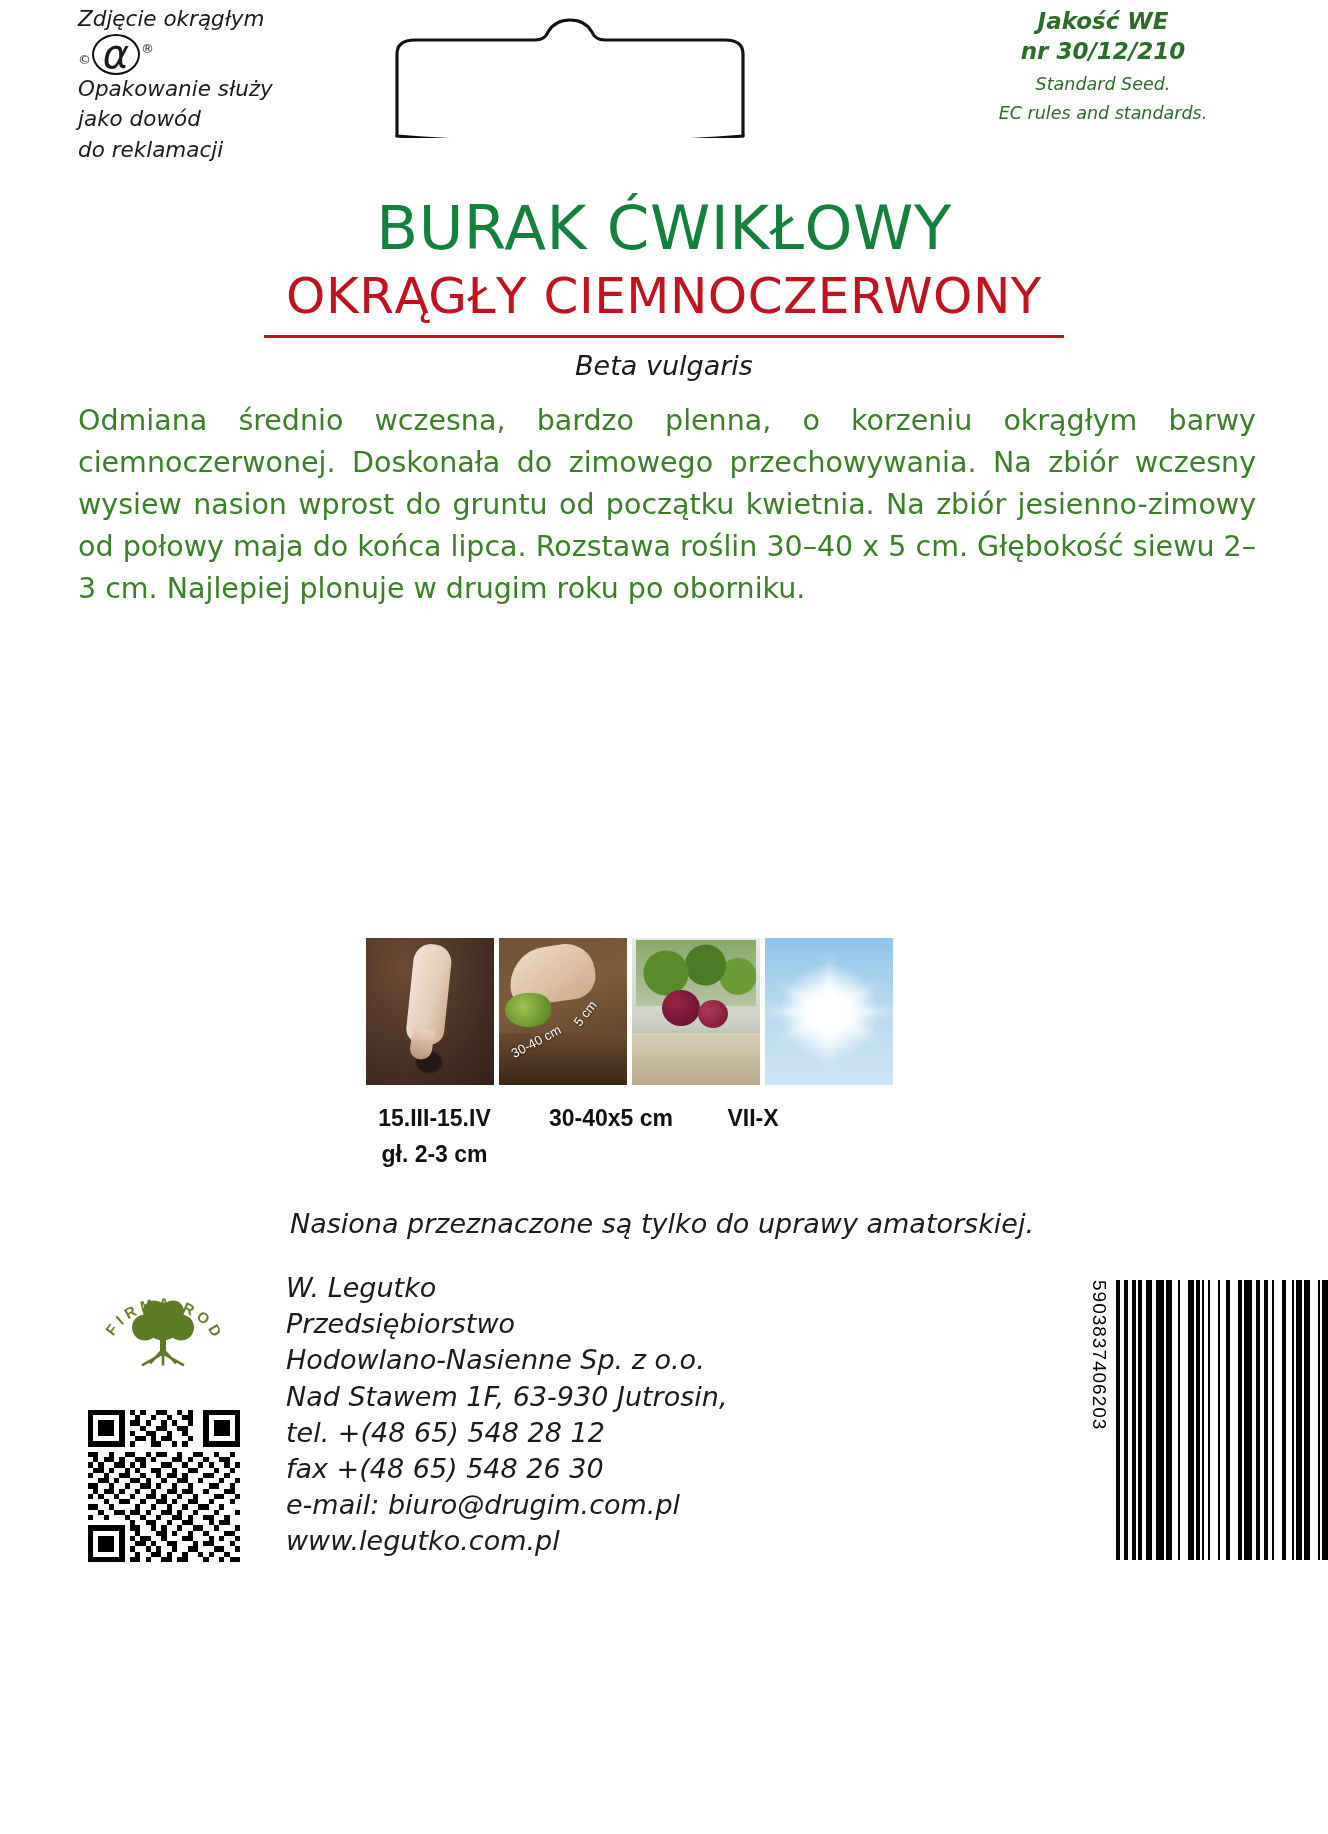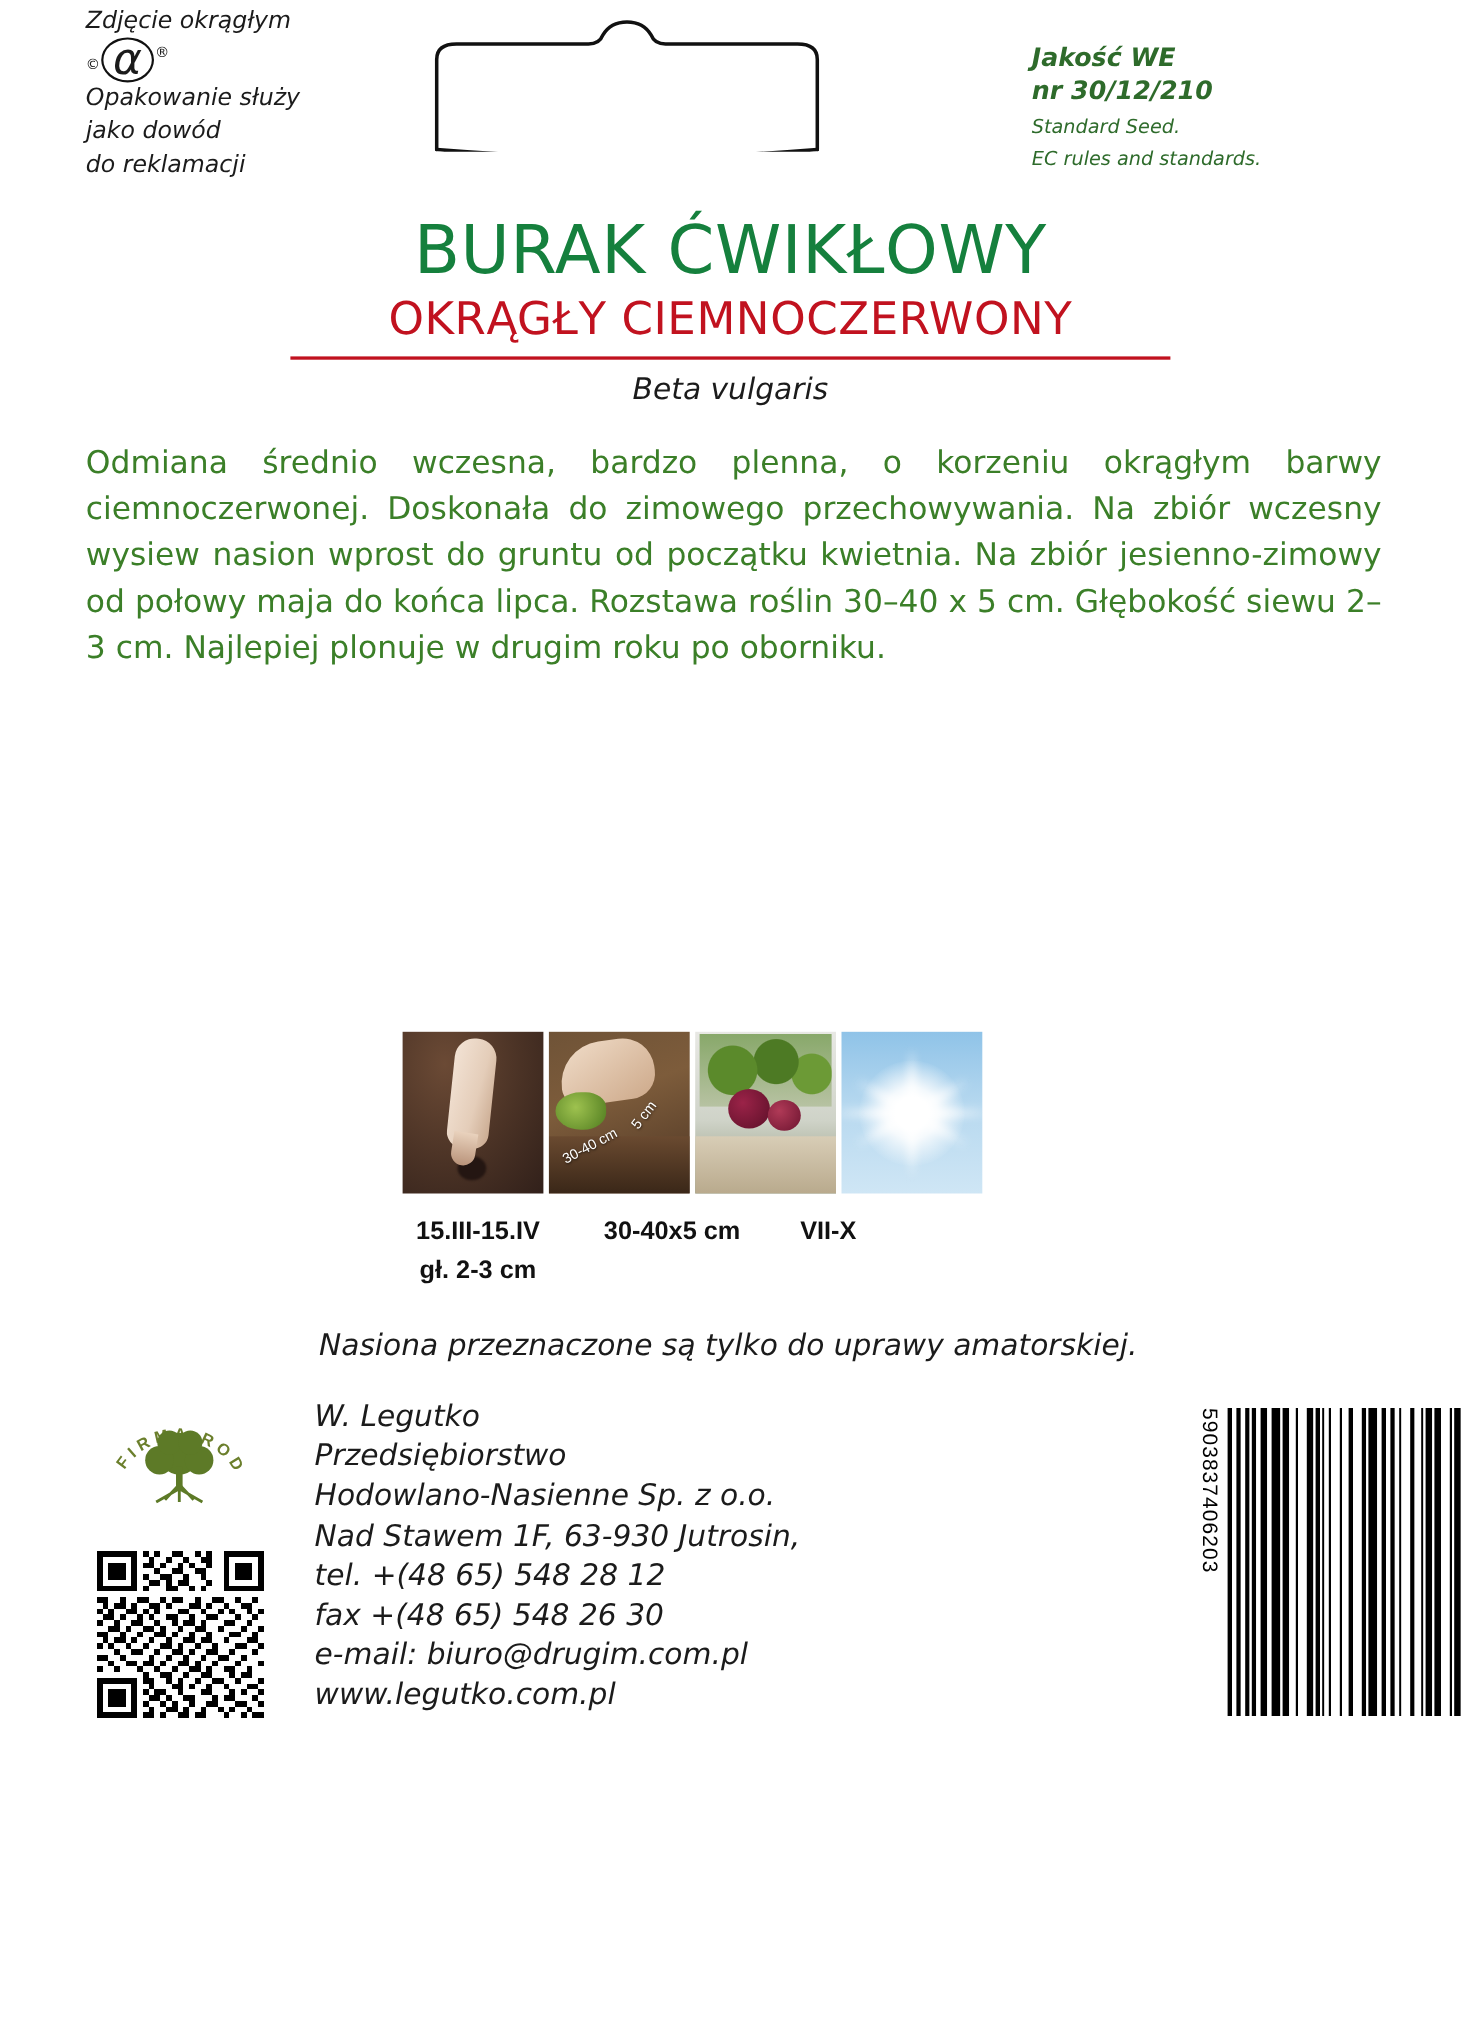--- a/index.html
+++ b/index.html
@@ -79,23 +79,23 @@
     position: absolute;
     left: 385px;
     top: 18px;
     width: 370px;
     height: 120px;
   }
 
   .top-right {
     position: absolute;
     right: 60px;
-    top: 38px;
+    top: 6px;
     width: 330px;
-    text-align: left;
+    text-align: center;
     color: #1b5e20;
   }
   .top-right .qual {
     font-style: italic;
     font-weight: bold;
     font-size: 23px;
     line-height: 1.32;
     color: #2e6b2b;
   }
   .top-right .std {
@@ -115,21 +115,21 @@
     text-align: center;
   }
   .title-main {
     font-size: 61px;
     font-weight: normal;
     color: #15803d;
     letter-spacing: 0.5px;
     line-height: 1.05;
   }
   .title-sub {
-    font-size: 41px;
+    font-size: 50px;
     color: #c1121f;
     letter-spacing: 0.5px;
     line-height: 1.2;
     margin-top: 6px;
   }
   .title-rule {
     width: 800px;
     height: 2.5px;
     background: #c1121f;
     margin: 9px auto 0 auto;

